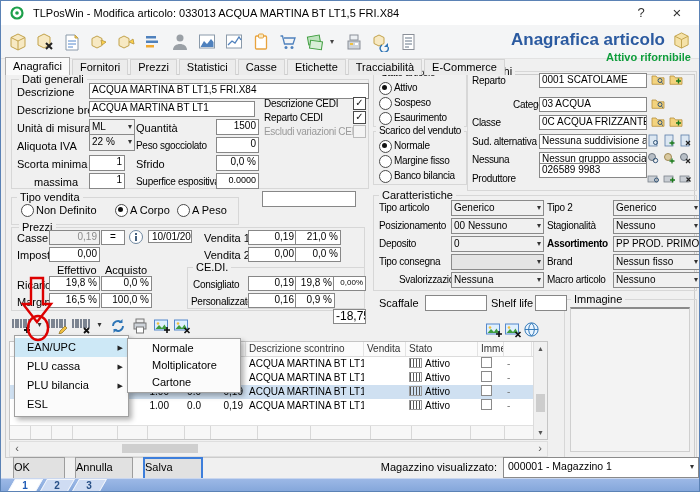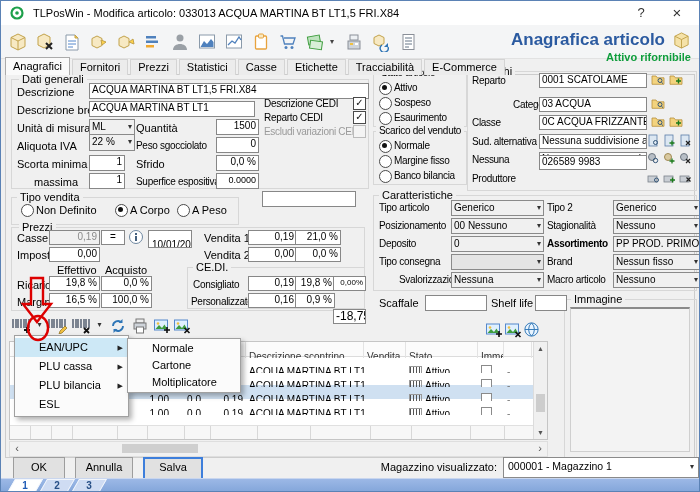--- a/index.html
+++ b/index.html
@@ -46,48 +46,48 @@
   .info i{position:absolute;left:5px;top:2px;width:2px;height:2px;background:#44607e;}
   .info b{position:absolute;left:5px;top:5px;width:2px;height:5px;background:#44607e;}
   
   .bbt{position:absolute;z-index:2;display:flex;align-items:center;justify-content:center;}
   
   .tbl{position:absolute;left:8px;top:340px;width:537px;height:97px;background:#fff;border:1px solid #c5c5c5;z-index:4;}
   .trow{display:flex;height:14px;line-height:14px;font-size:10px;}
   .thead{background:#fbfbfb;border-bottom:1px solid #dcdcdc;color:#333;}
   .thead .c{border-right:1px solid #e3e3e3;}
   .trow.sel{background:#cfe0f1;}
-  .c{overflow:hidden;white-space:nowrap;padding:8px 3px;box-sizing:border-box;flex:none;}
+  .c{overflow:hidden;white-space:nowrap;padding:0 3px;box-sizing:border-box;flex:none;}
   .c0{width:120px;} .c1{width:42px;text-align:right;} .c2{width:32px;text-align:right;} .c3{width:42px;text-align:right;}
   .c4{width:118px;} .c5{width:42px;} .c6{width:72px;} .c7{width:26px;} .c8{width:28px;color:#777;}
   .bc{display:inline-block;width:11px;height:8px;border:1px solid #9a9a9a;margin-right:3px;vertical-align:-1px;
       background:repeating-linear-gradient(90deg,#555 0 1px,transparent 1px 3px);}
   .rck{display:inline-block;width:9px;height:9px;border:1px solid #8a8a8a;background:#fff;vertical-align:-1px;}
   .vsb{position:absolute;right:0;top:0;bottom:0;width:13px;background:#f0f0f0;border-left:1px solid #dcdcdc;z-index:5;}
   .vsb .a{position:absolute;left:0;width:13px;height:13px;font-size:7px;color:#555;text-align:center;line-height:13px;}
   .vsb .thumb{position:absolute;left:2px;width:9px;background:#cdcdcd;}
   .ftr{position:absolute;left:0;right:13px;bottom:0;height:13px;background:#f7f7f7;border-top:1px solid #e0e0e0;}
   .ftr i{position:absolute;top:0;bottom:0;width:0;border-left:1px solid #d8d8d8;}
   .hsb{position:absolute;left:8px;top:440px;width:537px;height:14px;background:#f1f1f1;border:1px solid #dedede;z-index:4;}
   .hsb .a{position:absolute;top:0;width:14px;height:14px;font-size:11px;color:#555;text-align:center;line-height:12px;}
   .hsb .thumb{position:absolute;left:112px;top:2px;width:76px;height:9px;background:#cfcfcf;}
   
   .menu{position:absolute;left:13px;top:334px;width:113px;background:#fbfbfb;border:1px solid #a0a0a0;
         box-shadow:3px 3px 5px rgba(0,0,0,.3);z-index:40;padding:2px 0;}
-  .mi{height:19px;line-height:19px;padding-left:24px;position:relative;font-size:11px;}
+  .mi{height:19px;line-height:19px;padding-left:12px;position:relative;font-size:11px;}
   .mi.sel{background:#cde8f6;}
   .mi .sub{position:absolute;right:5px;top:0;font-size:7px;line-height:19px;color:#222;}
   .smenu{position:absolute;left:126px;top:337px;width:112px;background:#fbfbfb;border:1px solid #a0a0a0;
          box-shadow:3px 3px 5px rgba(0,0,0,.3);z-index:41;padding:1px 0;}
   .smi{height:17px;line-height:17px;padding-left:24px;font-size:11px;}
   
   .imgpanel{position:absolute;left:569px;top:306px;width:118px;height:142px;background:#f3f3f3;
             border:1px solid #cfcfcf;border-top:2px solid #8a8a8a;z-index:2;}
   
-  .btn{position:absolute;height:20px;background:#e1e1e1;border:1px solid #9d9d9d;text-align:center;line-height:18px;z-index:5;}
+  .btn{position:absolute;height:20px;background:#e1e1e1;border:1px solid #9d9d9d;line-height:18px;z-index:5;}
   .btn.focus{border:2px solid #3d7edb;line-height:16px;}
   .magsel{position:absolute;background:#fff;border:1px solid #8a8a8a;font-size:10.5px;line-height:17px;padding:0 4px;
           display:flex;justify-content:space-between;z-index:5;}
   .maglbl{position:absolute;text-align:right;z-index:5;}
   .sheetbar{position:absolute;left:0;top:477px;width:698px;height:13px;background:linear-gradient(#9cb8e6,#83a6da);
             border-top:1px solid #c9d6ee;z-index:6;}
   .stab{position:absolute;top:0;height:12px;width:26px;transform:skewX(-30deg);background:#cfdcf3;border:1px solid #f2f6fc;}
   .stab span{display:block;transform:skewX(30deg);text-align:center;font-size:10px;font-weight:bold;color:#274f86;line-height:12px;}
   .stab.active{background:#fff;} .stab.active span{color:#1f5bb5;}
   .anno{position:absolute;left:0;top:0;z-index:60;pointer-events:none;}
@@ -422,21 +422,21 @@
       </svg>
     </span>
   <span class="bbt" style="left:678px;top:151px;">
       <svg width="13" height="13" viewBox="0 0 13 13">
         <circle cx="5" cy="5" r="3.5" fill="#b7bec6" stroke="#6e7781"></circle>
         <path d="M7 7l4 4M11 7l-4 4" stroke="#222" stroke-width="1.2"></path>
       </svg>
     </span>
 
   <span class="l tight" style="left:471px;top:172px;">Produttore</span>
-  <div class="in" style="left:538px;top:154px;width:102px;height:13px;">026589 9983</div>
+  <div class="in" style="left:538px;top:162px;width:102px;height:13px;">026589 9983</div>
   <span class="bbt" style="left:646px;top:170px;">
       <svg width="13" height="13" viewBox="0 0 13 13">
         <rect x="1" y="5" width="9" height="6" fill="#c9ced4" stroke="#7b828a" stroke-width=".8"></rect>
         <circle cx="9.5" cy="9" r="2" fill="none" stroke="#335577"></circle>
       </svg>
     </span>
   <span class="bbt" style="left:662px;top:170px;">
       <svg width="13" height="13" viewBox="0 0 13 13">
         <rect x="1" y="5" width="9" height="6" fill="#c9ced4" stroke="#7b828a" stroke-width=".8"></rect>
         <path d="M9.5 6.5v5M7 9h5" stroke="#1a7a1a" stroke-width="1.3"></path>
@@ -675,22 +675,22 @@
   </div>
 
   <div class="menu">
     <div class="mi sel"><span>EAN/UPC</span><span class="sub">▶</span></div>
     <div class="mi"><span>PLU cassa</span><span class="sub">▶</span></div>
     <div class="mi"><span>PLU bilancia</span><span class="sub">▶</span></div>
     <div class="mi"><span>ESL</span></div>
   </div>
   <div class="smenu">
     <div class="smi">Normale</div>
+    <div class="smi">Moltiplicatore</div>
     <div class="smi">Cartone</div>
-    <div class="smi">Moltiplicatore</div>
   </div>
 
   <div class="btn" style="left:12px;top:456px;width:50px;">OK</div>
   <div class="btn" style="left:74px;top:456px;width:56px;">Annulla</div>
   <div class="btn focus" style="left:142px;top:456px;width:56px;">Salva</div>
   <span class="maglbl" style="left:360px;top:460px;width:136px;">Magazzino visualizzato:</span>
   <div class="magsel" style="left:502px;top:456px;width:186px;height:19px;">
     <span>000001 - Magazzino 1</span>
       <span class="arr" style="font-size:8px;color:#333;">▾</span>
   </div>

